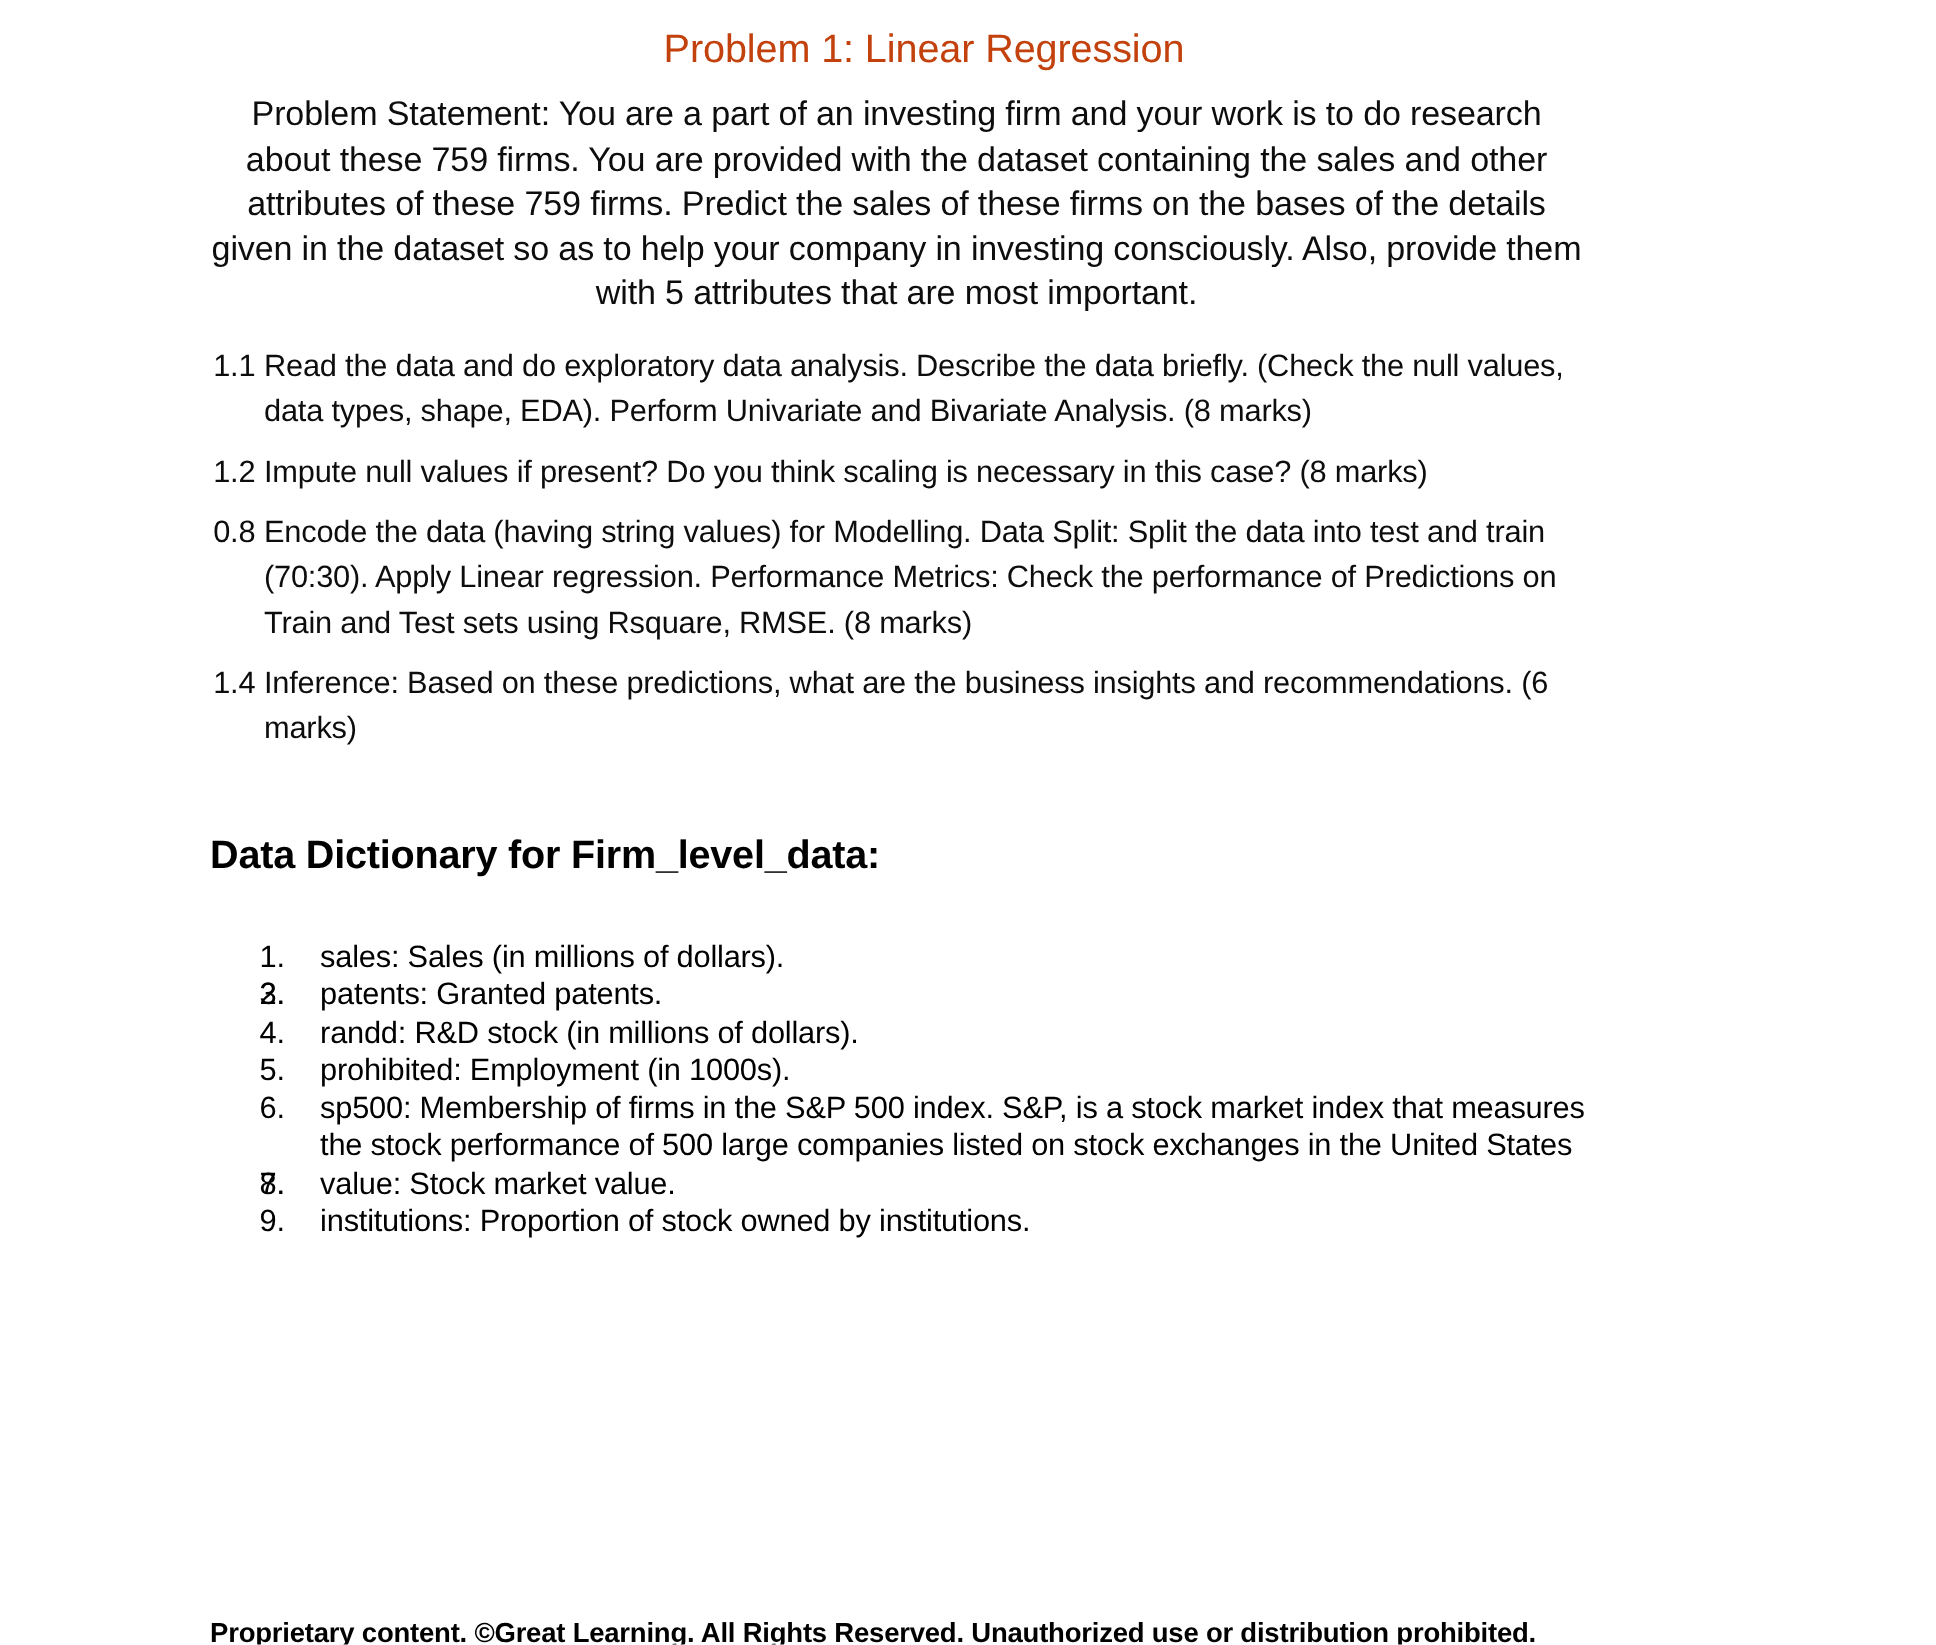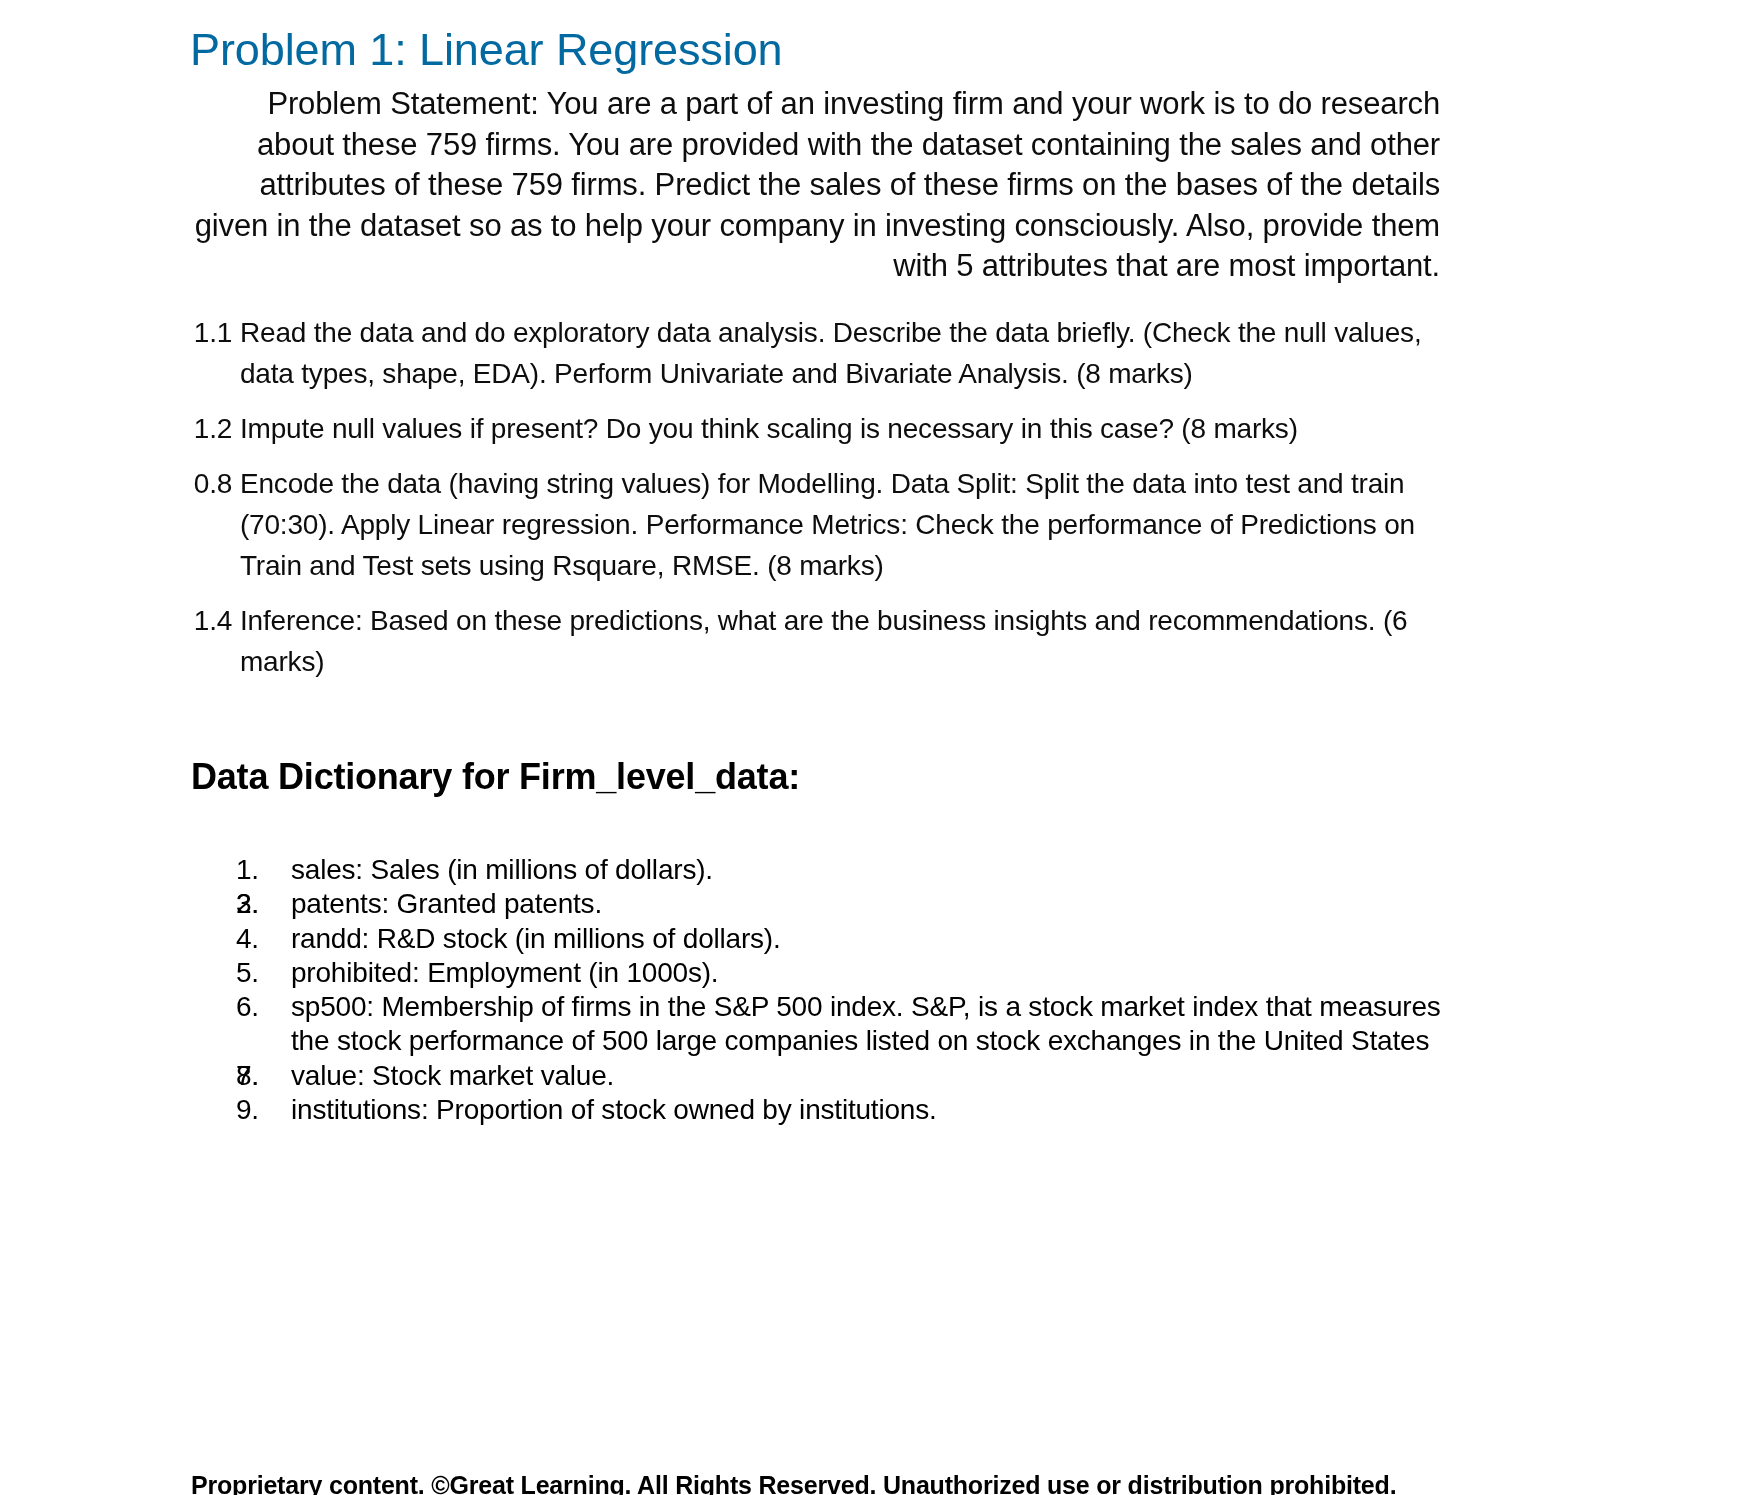--- a/index.html
+++ b/index.html
@@ -24,41 +24,42 @@
     padding: 0 0 0 0;
   }
 
   
   .doc-title {
     position: absolute;
     left: 190px;
     top: -2px;
     width: 1300px;
     font-family: "Liberation Sans", sans-serif;
-    font-size: 45px;
+    font-size: 36px;
     font-weight: 400;
     line-height: 44px;
-    color: #0369a1;
+    color: #c2410c;
     letter-spacing: -0.1px;
     white-space: nowrap;
+    text-align: center;
   }
 
   
   .problem-statement {
     position: absolute;
     left: 190px;
     top: 53px;
     width: 1250px;
     font-family: "Liberation Sans", sans-serif;
     font-size: 31px;
     font-weight: 400;
     line-height: 40.5px;
     color: #0d0d0d;
     letter-spacing: -0.15px;
-    text-align: right;
+    text-align: center;
   }
 
   
   .subquestions {
     position: absolute;
     left: 190px;
     top: 312px;
     width: 1280px;
   }
   .subq {

